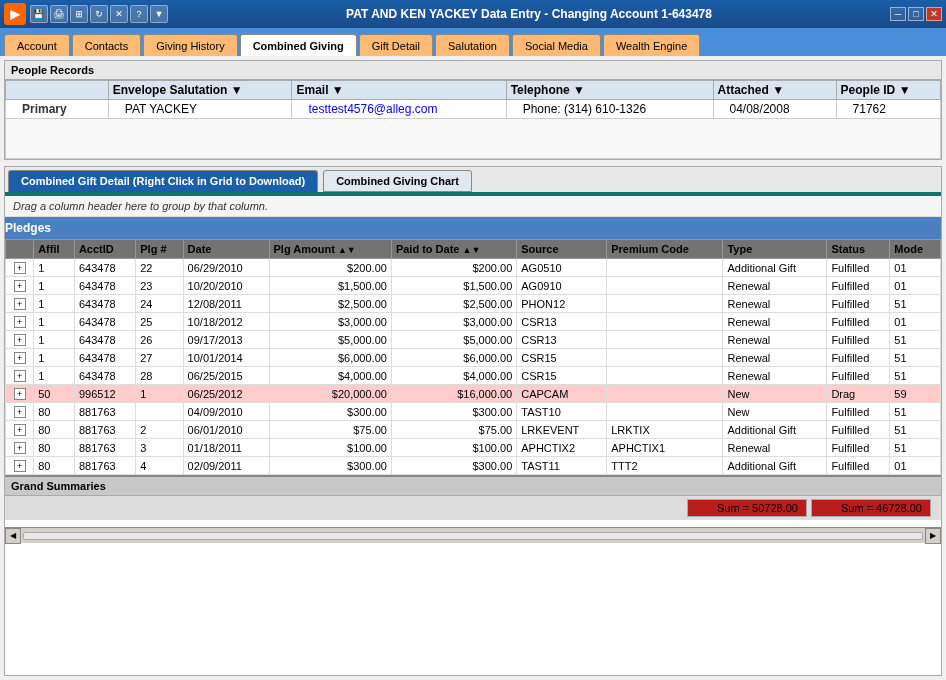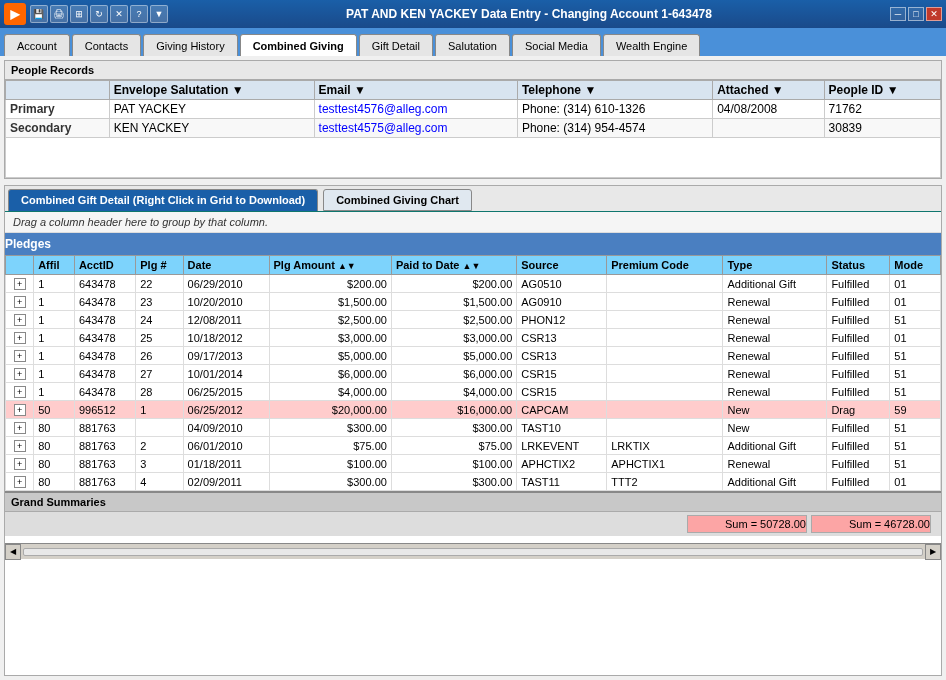--- a/index.html
+++ b/index.html
@@ -11,56 +11,56 @@
     .title-bar-logo { width: 22px; height: 22px; background: #ff6600; border-radius: 3px; display: flex; align-items: center; justify-content: center; color: white; font-weight: bold; font-size: 12px; }
     .title-bar-icons { display: flex; gap: 2px; }
     .title-bar-icon { width: 18px; height: 18px; background: rgba(255,255,255,0.2); border: 1px solid rgba(255,255,255,0.4); border-radius: 2px; display: flex; align-items: center; justify-content: center; font-size: 9px; color: white; cursor: pointer; }
     .title-bar-title { font-size: 12px; font-weight: bold; color: white; }
     .title-bar-controls { display: flex; gap: 2px; }
     .win-btn { width: 16px; height: 14px; display: flex; align-items: center; justify-content: center; font-size: 9px; cursor: pointer; border: 1px solid rgba(255,255,255,0.5); color: white; background: rgba(255,255,255,0.1); }
     .win-btn.close { background: #c0392b; }
 
     
     .tab-bar { background: #4a90d9; display: flex; align-items: flex-end; padding: 0 4px; height: 28px; }
-    .tab { padding: 4px 12px; font-size: 11px; cursor: pointer; border: 1px solid #888; border-bottom: none; background: #e5e5e5; color: #000; border-radius: 3px 3px 0 0; margin-right: 2px; height: 22px; display: flex; align-items: center; }
+    .tab { padding: 4px 12px; font-size: 11px; cursor: pointer; border: 1px solid #888; border-bottom: none; background: #fdba74; color: #000; border-radius: 3px 3px 0 0; margin-right: 2px; height: 22px; display: flex; align-items: center; }
     .tab.active { background: white; font-weight: bold; color: #000; }
 
     
     .main { background: #f0f0f0; padding: 4px; height: calc(680px - 56px); overflow: hidden; }
 
     
     .people-records-box { border: 1px solid #aaa; background: white; margin-bottom: 6px; }
     .people-records-title { background: #e8e8e8; padding: 3px 6px; font-weight: bold; font-size: 11px; border-bottom: 1px solid #aaa; }
     .grid-table { width: 100%; border-collapse: collapse; font-size: 12px; }
     .grid-table th { background: #d8e4f0; border: 1px solid #aaa; padding: 2px 4px; font-weight: bold; text-align: left; white-space: nowrap; }
-    .grid-table td { border: 1px solid #ccc; padding: 2px 4px; white-space: nowrap; }
+    .grid-table td { border: 1px solid #ccc; padding: 2px 16px; white-space: nowrap; }
     .grid-table tr:nth-child(even) td { background: #f8f8f8; }
     .grid-table tr:nth-child(odd) td { background: white; }
     .row-type { font-weight: bold; color: #333; }
 
     
     .combined-gift-section { border: 1px solid #aaa; background: white; flex: 1; }
-    .combined-tabs { display: flex; background: #e8e8e8; border-bottom: 1px solid #0f766e; }
+    .combined-tabs { display: flex; background: #e8e8e8; border-bottom: 4px solid #0f766e; }
     .combined-tab { padding: 4px 12px; font-size: 11px; cursor: pointer; border: 1px solid #888; border-bottom: none; background: #1a5fa8; color: white; font-weight: bold; border-radius: 3px 3px 0 0; margin: 3px 2px 0 3px; }
     .combined-tab.alt { background: #e0e8f0; color: #000; border: 1px solid #888; }
     .drag-hint { padding: 4px 8px; font-size: 11px; color: #333; background: #f5f5f5; border-bottom: 1px solid #ddd; }
     .italic { font-style: italic; }
 
     
     .data-grid-container { overflow: auto; height: 310px; position: relative; }
     .pledges-header { background: #4a7fc1; color: white; font-weight: bold; padding: 4px 0; font-size: 12px; }
     .data-grid { width: 100%; border-collapse: collapse; font-size: 11px; }
-    .data-grid th { background: #7dd3fc; border: 1px solid #999; padding: 3px 4px; font-weight: bold; text-align: left; white-space: nowrap; position: sticky; top: 4px; z-index: 1; }
+    .data-grid th { background: #737373; border: 1px solid #999; padding: 3px 4px; font-weight: bold; text-align: left; white-space: nowrap; position: sticky; top: 4px; z-index: 1; }
     .data-grid td { border: 1px solid #ddd; padding: 2px 4px; white-space: nowrap; }
     .data-grid tr.normal-row td { background: white; }
     .data-grid tr.highlight-row td { background: #ffcccc; }
     .expand-btn { width: 12px; height: 12px; border: 1px solid #888; background: #fff; display: inline-flex; align-items: center; justify-content: center; font-size: 9px; cursor: pointer; }
     .grand-summaries { background: #c8c8c8; border-top: 2px solid #888; padding: 3px 6px; font-weight: bold; }
     .grand-sums-row { display: flex; align-items: center; }
-    .sum-cell { padding: 2px 0; border: 1px solid #aaa; background: #fca5a5; margin-right: 4px; }
+    .sum-cell { padding: 2px 8px; border: 1px solid #aaa; background: #b91c1c; margin-right: 4px; }
     .scrollbar-h { height: 16px; background: #d4d0c8; border-top: 1px solid #888; display: flex; align-items: center; }
     .scrollbar-btn { width: 16px; height: 16px; background: #d4d0c8; border: 1px solid #888; display: flex; align-items: center; justify-content: center; font-size: 8px; cursor: pointer; }
     .scrollbar-track { flex: 1; height: 8px; background: #e8e8e8; border: 1px solid #aaa; margin: 0 2px; border-radius: 2px; }
 
     .main-inner { display: flex; flex-direction: column; height: 100%; }
   </style>
 </head>
 <body>
 
 <div class="title-bar">
@@ -124,28 +124,20 @@
           </tr>
         </thead>
         <tbody>
           <tr>
             <td class="row-type">Primary</td>
             <td>PAT YACKEY</td>
             <td><a style="color:#00f;text-decoration:none;">testtest4576@alleg.com</a></td>
             <td>Phone: (314) 610-1326</td>
             <td>04/08/2008</td>
             <td>71762</td>
-          </tr>
-          <tr>
-            <td class="row-type">Secondary</td>
-            <td>KEN YACKEY</td>
-            <td><a style="color:#00f;text-decoration:none;">testtest4575@alleg.com</a></td>
-            <td>Phone: (314) 954-4574</td>
-            <td></td>
-            <td>30839</td>
           </tr>
           <tr style="height:40px;">
               <td colspan="6"></td>
             </tr>
         </tbody>
       </table>
     </div>
 
     <div class="combined-gift-section">
       <div class="combined-tabs">

